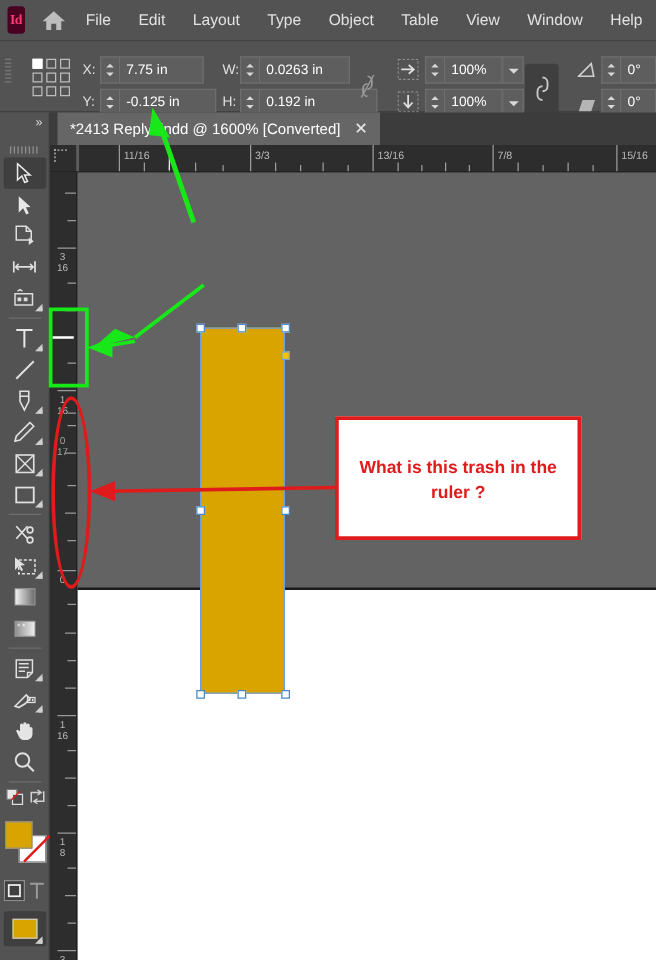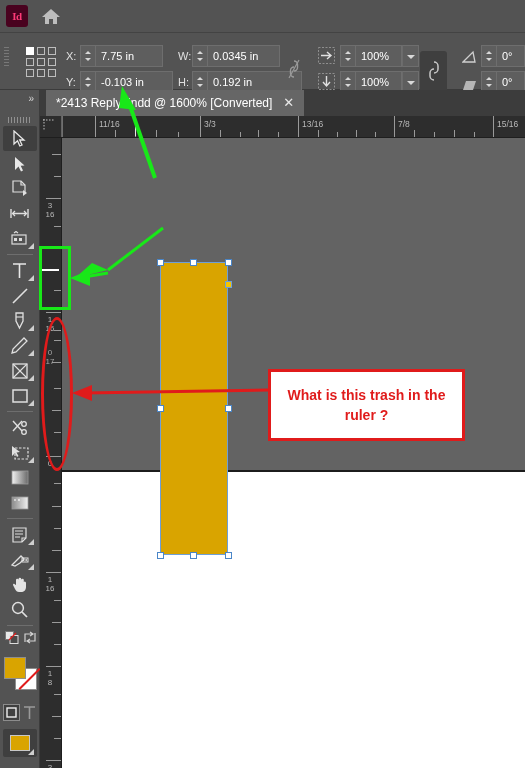--- a/index.html
+++ b/index.html
@@ -192,23 +192,23 @@
   
   .anno-box {
     position:absolute; background:#ffffff; text-align:center;
     font-weight:bold; display:flex; align-items:center; justify-content:center;
   }
   .anno-green {
     left:80px; top:180px; width:170px; height:45px;
     border:3px solid #18e818; color:#18e818; font-size:14px;
   }
   .anno-red {
-    left:268px; top:333px; width:197px; height:72px;
+    left:268px; top:333px; width:197px; height:99px;
     border:3px solid #e01b1b; color:#e01b1b; font-size:14px;
-    line-height:20px; padding:0 8px;margin-top:36px;
+    line-height:20px; padding:0 8px;
   }
   .hl-green-ruler {
     position:absolute; left:39px; top:246px; width:32px; height:64px;
     border:3px solid #18e818;
   }
   .hl-red-ellipse {
     position:absolute; left:41px; top:317px; width:32px; height:154px;
     border:3px solid #e01b1b; border-radius:50%;
   }
   svg.anno { position:absolute; left:0; top:0; width:525px; height:768px;
@@ -218,20 +218,31 @@
 <body>
 
 <div id="app">
 
   <div class="menubar">
     <div class="id-logo">Id</div>
     <div class="home-icon">
       <svg width="20" height="17" viewBox="0 0 20 17">
           <path d="M10 1 L19 9 L16 9 L16 16 L12 16 L12 11 L8 11 L8 16 L4 16 L4 9 L1 9 Z" fill="#bdbdbd"></path>
         </svg>
+    </div>
+    <div class="menu-items">
+      <div class="menu-item">File</div>
+      <div class="menu-item">Edit</div>
+      <div class="menu-item">Layout</div>
+      <div class="menu-item">Type</div>
+      <div class="menu-item">Object</div>
+      <div class="menu-item">Table</div>
+      <div class="menu-item">View</div>
+      <div class="menu-item">Window</div>
+      <div class="menu-item">Help</div>
     </div>
   </div>
 
   <div class="control-panel">
     <div class="cp-grip">
       <i></i>
         <i></i>
         <i></i>
         <i></i>
         <i></i>
@@ -250,25 +261,25 @@
         <i style="left:11px;top:22px"></i>
         <i style="left:22px;top:22px"></i>
     </div>
 
     <div class="fieldlabel" style="left:66px;top:17px">X:</div>
     <div class="spinner" style="left:80px;top:12px"></div>
     <div class="textfield" style="left:95px;top:12px;width:68px">7.75 in</div>
 
     <div class="fieldlabel" style="left:66px;top:43px">Y:</div>
     <div class="spinner" style="left:80px;top:38px"></div>
-    <div class="textfield" style="left:95px;top:38px;width:78px">-0.103 in</div>
+    <div class="textfield" style="left:95px;top:38px;width:78px">-0.125 in</div>
 
     <div class="fieldlabel" style="left:178px;top:17px">W:</div>
     <div class="spinner" style="left:192px;top:12px"></div>
-    <div class="textfield" style="left:207px;top:12px;width:73px">0.0345 in</div>
+    <div class="textfield" style="left:207px;top:12px;width:73px">0.0263 in</div>
 
     <div class="fieldlabel" style="left:178px;top:43px">H:</div>
     <div class="spinner" style="left:192px;top:38px"></div>
     <div class="textfield" style="left:207px;top:38px;width:95px">0.192 in</div>
 
     <div class="icon-sq" style="left:287px;top:25px">
       <svg width="14" height="22" viewBox="0 0 14 22">
         <path d="M7 3 a3.5 3.5 0 0 1 3.5 3.5 v3 a3.5 3.5 0 0 1 -3.5 3.5" fill="none" stroke="#9a9a9a" stroke-width="1.4"></path>
         <path d="M7 9 a3.5 3.5 0 0 0 -3.5 3.5 v3 a3.5 3.5 0 0 0 3.5 3.5" fill="none" stroke="#9a9a9a" stroke-width="1.4"></path>
         <line x1="2" y1="20" x2="12" y2="2" stroke="#9a9a9a" stroke-width="1.2"></line>

